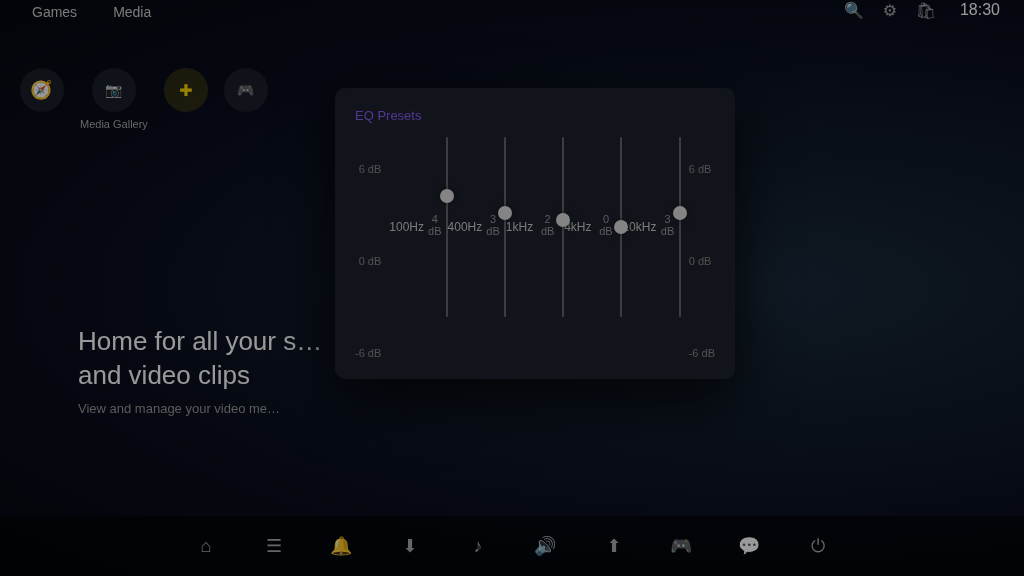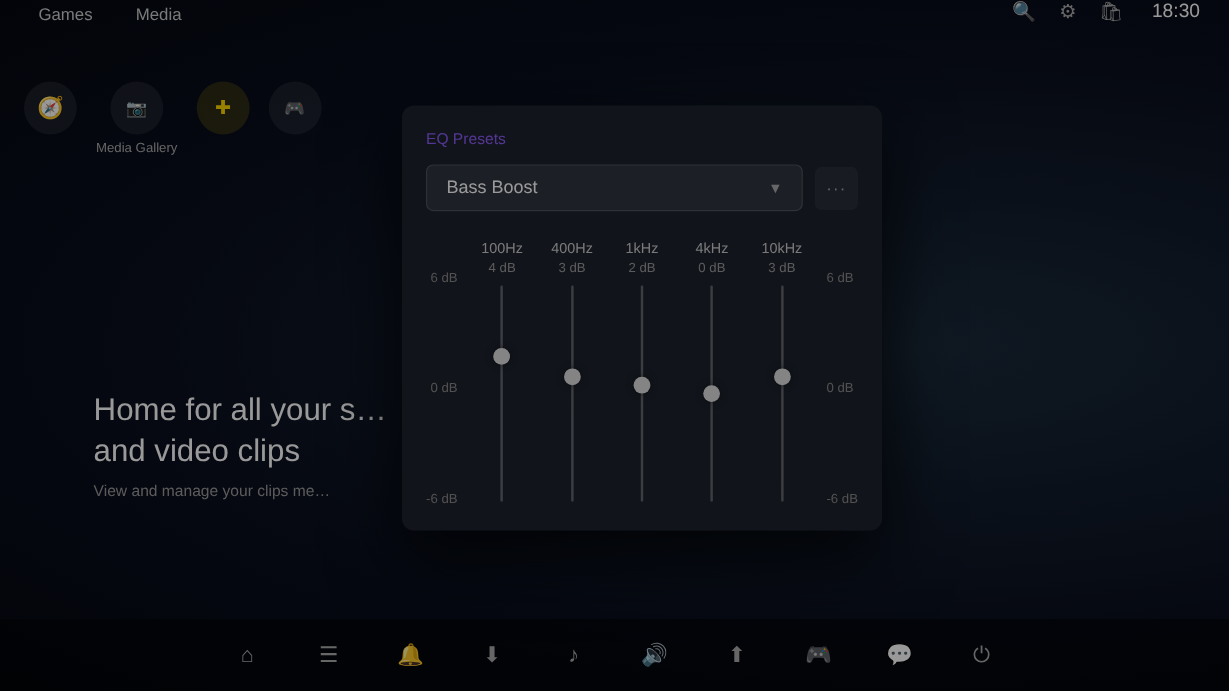--- a/index.html
+++ b/index.html
@@ -236,21 +236,21 @@
 
     .eq-bands {
       flex: 1;
       display: flex;
       gap: 0;
     }
 
     .eq-band {
       flex: 1;
       display: flex;
-      flex-direction: column;
+      flex-direction: row;
       align-items: center;
       gap: 4px;
     }
 
     .band-freq {
       font-size: 12px;
       color: #ccc;
       text-align: center;
     }
 
@@ -365,33 +365,26 @@
     </div>
     <div class="side-icon">
       <div class="icon-circle" style="font-size:14px;">🎮</div>
     </div>
   </div>
 
   <div class="hero-text">
     <div class="hero-title">
       Home for all your s…<br>and video clips
     </div>
-    <div class="hero-subtitle">View and manage your clips me…</div>
+    <div class="hero-subtitle">View and manage your video me…</div>
   </div>
 
   <div class="eq-dialog">
     <div class="eq-title">EQ Presets</div>
 
-    <div class="dropdown-row">
-      <div class="eq-dropdown">
-        <span>Bass Boost</span>
-        <span class="dropdown-chevron">▼</span>
-      </div>
-      <div class="more-btn">···</div>
-    </div>
 
     <div class="eq-bands-container">
 
       <div class="eq-labels-left">
         <span class="db-label db-label-6">6 dB</span>
         <span class="db-label db-label-0">0 dB</span>
         <span class="db-label">-6 dB</span>
       </div>
 
       <div class="eq-bands">

